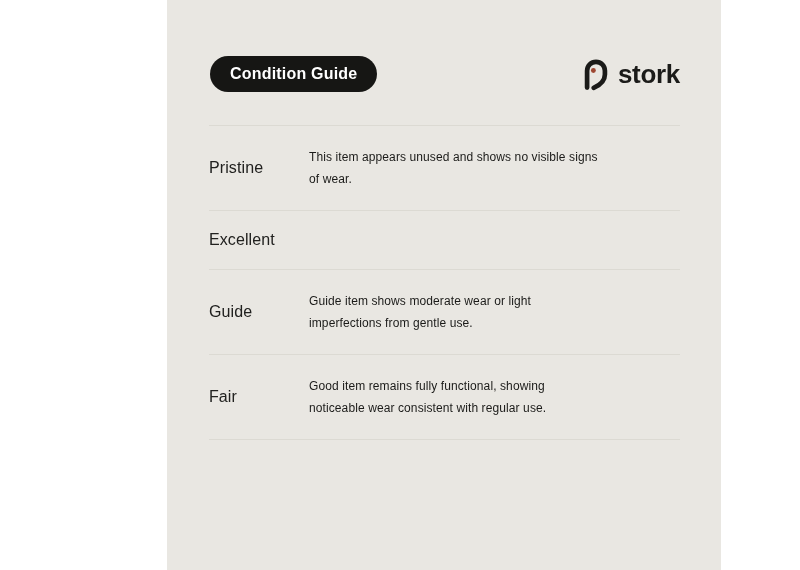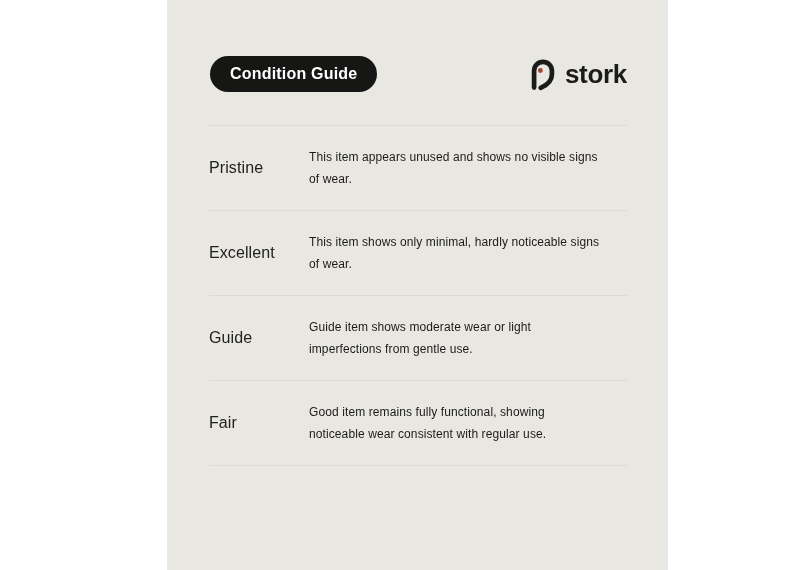--- a/index.html
+++ b/index.html
@@ -5,21 +5,21 @@
   html, body { margin: 0; padding: 0; }
   body {
     width: 800px; height: 570px;
     background: #ffffff;
     font-family: "Liberation Sans", sans-serif;
     overflow: hidden;
   }
   .stage { position: relative; width: 800px; height: 570px; }
   .card {
     position: absolute; left: 167px; top: 0;
-    width: 501px; height: 570px;
+    width: 554px; height: 570px;
     background: #e9e7e2;
   }
   .header {
     display: flex; justify-content: space-between; align-items: center;
     padding: 56px 41px 0 43px;
   }
   .badge {
     background: #161614; color: #ffffff;
     border: none; cursor: default;
     border-radius: 19px; padding: 9px 20px;
@@ -75,21 +75,20 @@
 
     <div class="table">
 
       <div class="row">
         <div class="cond-label">Pristine</div>
         <div class="cond-desc">This item appears unused and shows no visible signs of wear.</div>
       </div>
 
       <div class="row">
         <div class="cond-label">Excellent</div>
-        <div class="cond-desc">This item shows only minimal, hardly noticeable signs of wear.</div>
       </div>
 
       <div class="row">
         <div class="cond-label">Guide</div>
         <div class="cond-desc">Guide item shows moderate wear or light imperfections from gentle use.</div>
       </div>
 
       <div class="row">
         <div class="cond-label">Fair</div>
         <div class="cond-desc">Good item remains fully functional, showing noticeable wear consistent with regular use.</div>

